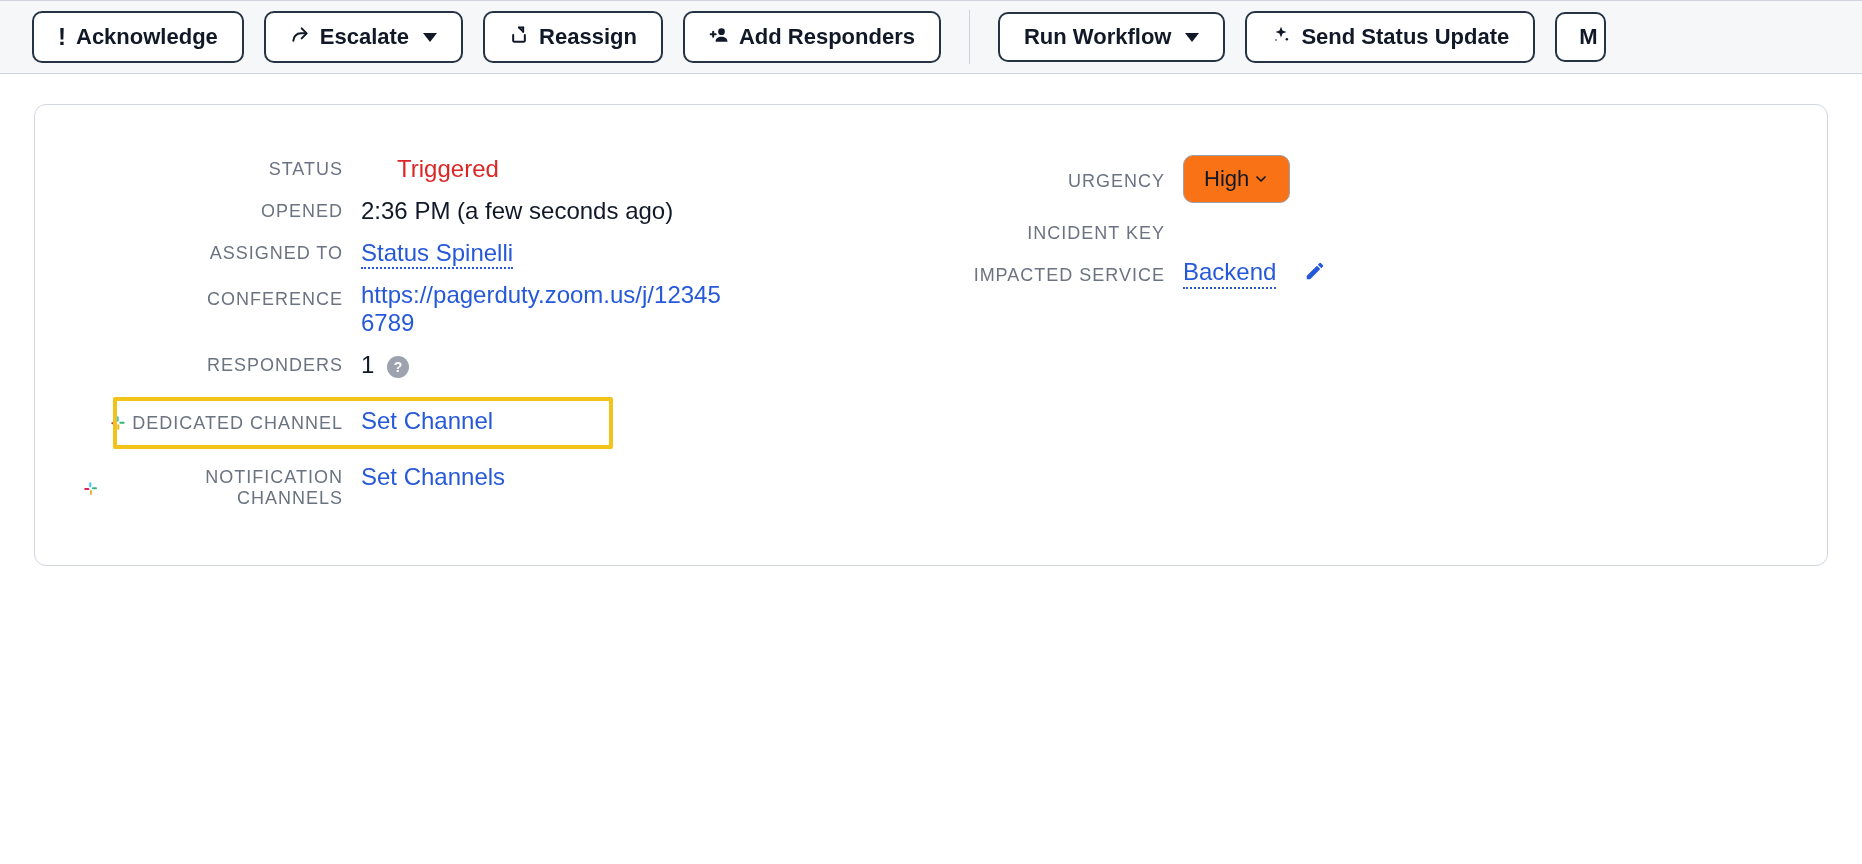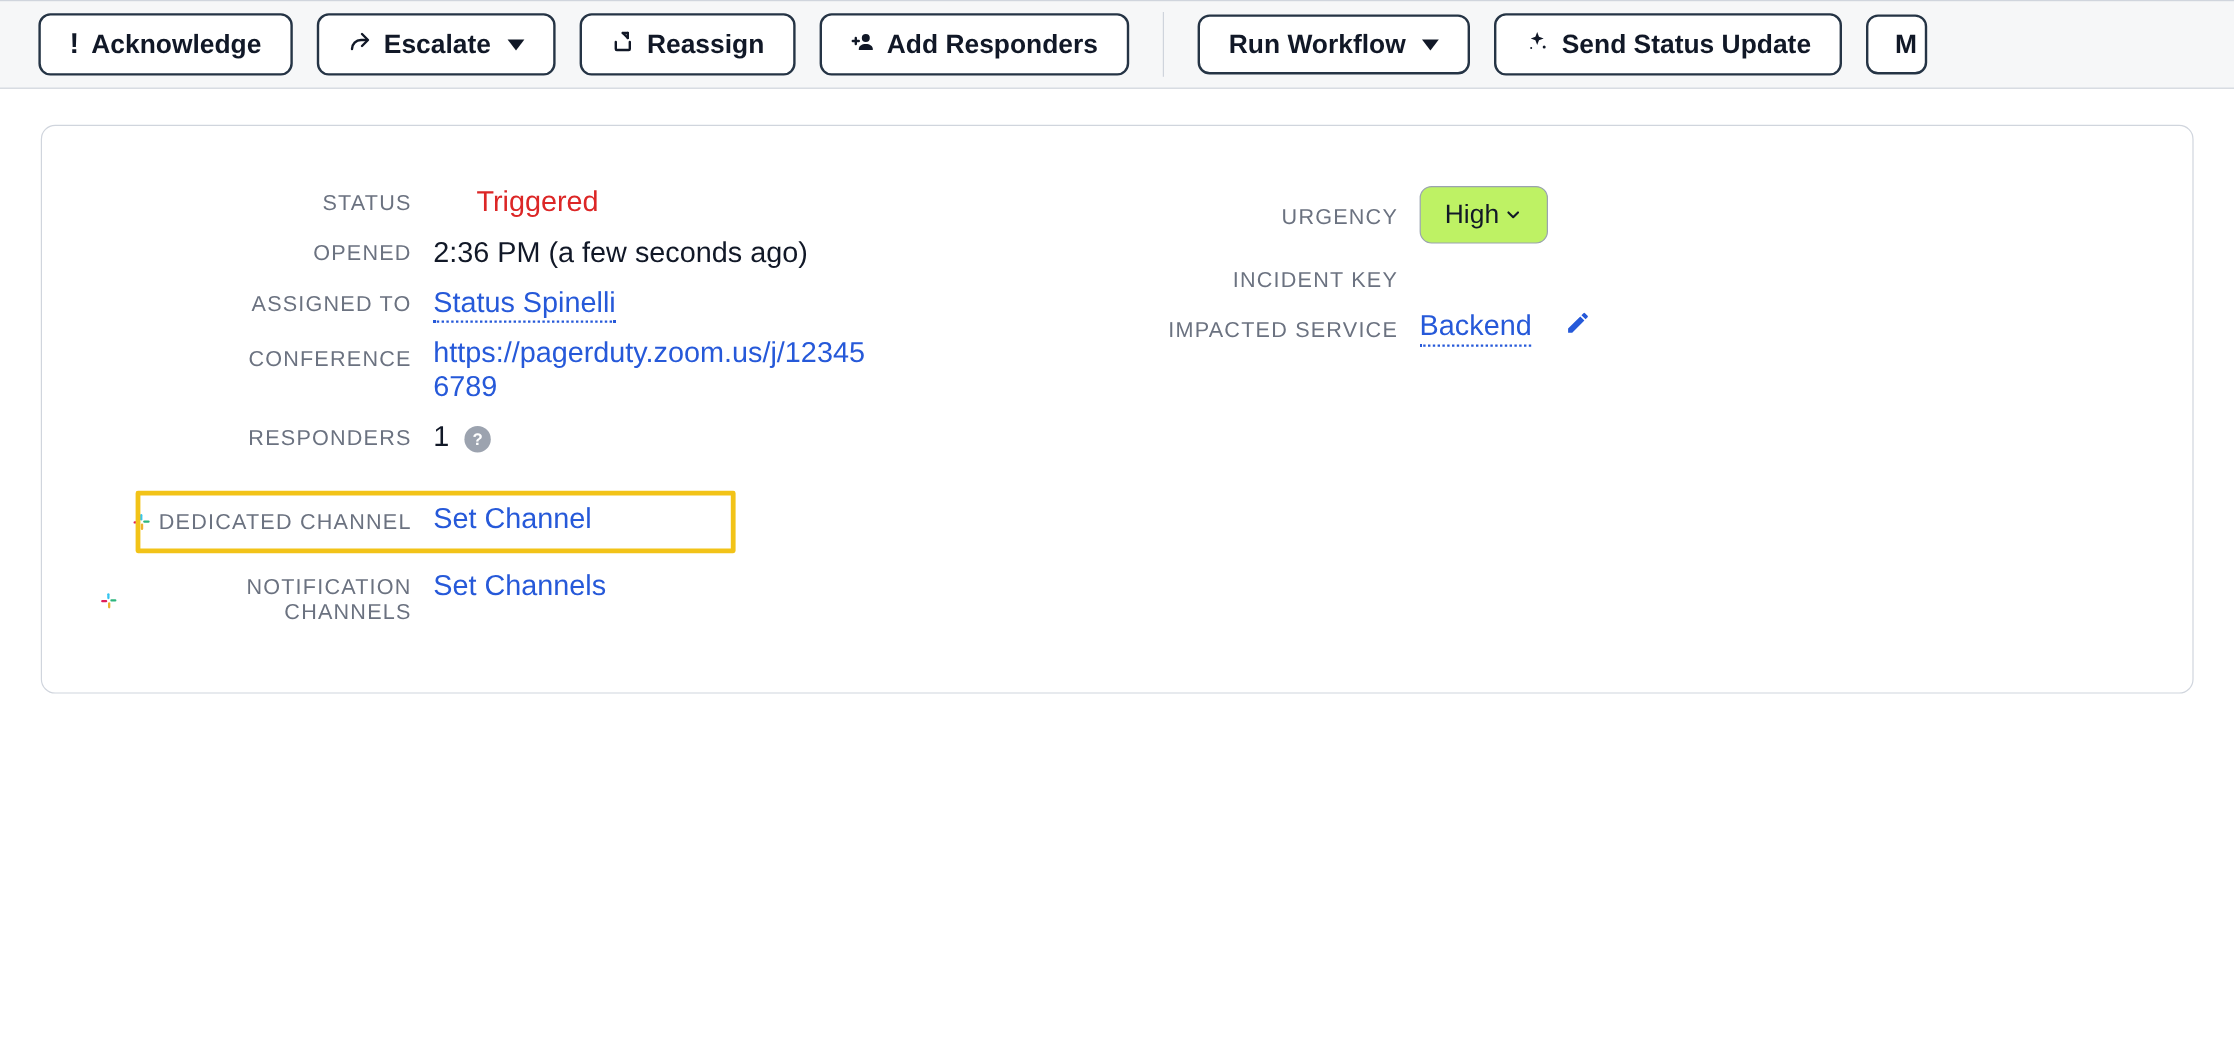--- a/index.html
+++ b/index.html
@@ -75,21 +75,21 @@
     .link.dotted { border-bottom:2px dotted #2659d9; padding-bottom:1px; }
 
     
     .right .label { width: 232px; flex-basis:232px; }
     .right .value { max-width: 470px; }
 
     
     .select-like {
       display:inline-flex; align-items:center; gap:4px;
       border:1.5px solid #9aa3af; border-radius:10px;
-      padding:10px 20px; font-size:22px; cursor:pointer; background:#bef264;
+      padding:10px 20px; font-size:22px; cursor:pointer; background:#f97316;
     }
     .chev { width:16px;height:16px; }
 
     
     .q-badge { display:inline-flex; width:22px;height:22px;border-radius:50%;background:#9ca3af;color:#fff;align-items:center;justify-content:center;font-size:14px;font-weight:700;margin-left:6px;vertical-align:middle; }
 
     
     .hl-wrap { position:relative; display:flex; align-items:center; }
     .hl-box { position:absolute; left:30px; top:-10px; right:auto; width:500px; height:52px; border:4px solid #f2c318; border-radius:2px; pointer-events:none; }
 
@@ -185,21 +185,21 @@
         <div class="value" style="max-width:370px"><span class="link">https://pagerduty.zoom.us/j/123456789</span></div>
       </div>
       <div class="row">
         <div class="label">RESPONDERS</div>
         <div class="value">
           <span>1</span>
           <span class="q-badge">?</span>
         </div>
       </div>
 
-      <div class="row hl-wrap" style="margin-top:40px;margin-bottom:28px;">
+      <div class="row hl-wrap" style="margin-top:28px;margin-bottom:28px;">
         <div class="hl-box"></div>
         <div class="label">
           <span class="slack-icon">
             <svg viewBox="0 0 24 24">
                 <g>
                   <rect x="10" y="2" width="3" height="8" rx="1.5" fill="#36C5F0"></rect>
                   <rect x="14" y="10" width="8" height="3" rx="1.5" fill="#2EB67D"></rect>
                   <rect x="11" y="14" width="3" height="8" rx="1.5" fill="#ECB22E"></rect>
                   <rect x="2" y="11" width="8" height="3" rx="1.5" fill="#E01E5A"></rect>
                 </g>
@@ -238,21 +238,21 @@
                 <polyline points="6 9 12 15 18 9"></polyline>
               </svg>
           </div>
         </div>
       </div>
       <div class="row">
         <div class="label" style="padding-top:6px">INCIDENT KEY</div>
       </div>
       <div class="row" style="align-items:center">
         <div class="label">IMPACTED SERVICE</div>
-        <div class="value" style="display:flex;">
+        <div class="value" style="display:flex;align-items:center">
           <span class="link dotted">Backend</span>
           <span class="pencil">
             <svg viewBox="0 0 24 24" fill="currentColor">
                 <path d="M3 17.25V21h3.75L17.81 9.94l-3.75-3.75L3 17.25zM20.71 7.04a1 1 0 000-1.41l-2.34-2.34a1 1 0 00-1.41 0l-1.83 1.83 3.75 3.75 1.83-1.83z"></path>
               </svg>
           </span>
         </div>
       </div>
     </div>
 

